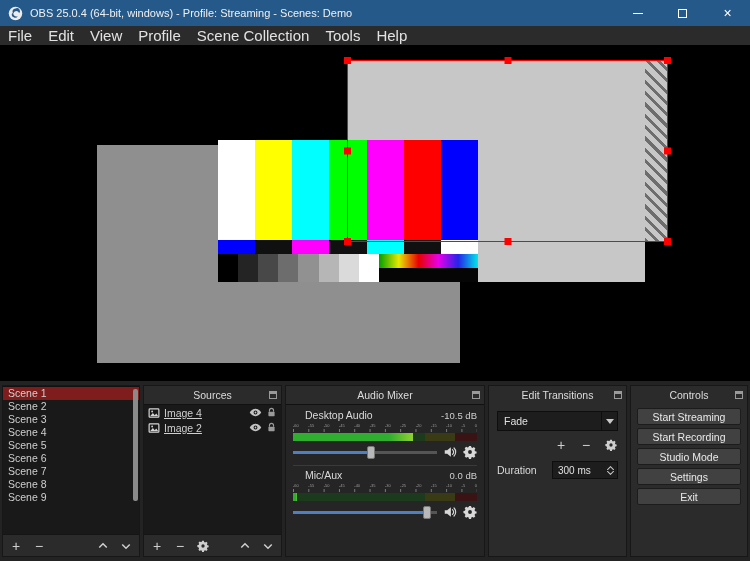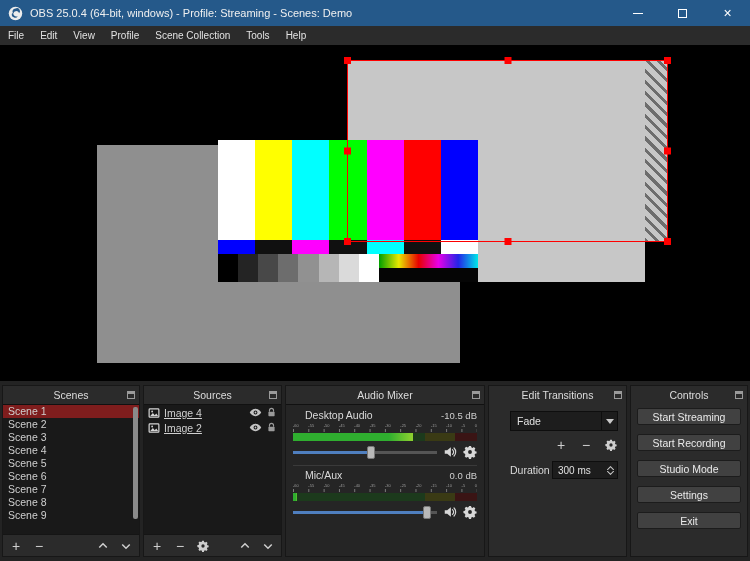--- a/index.html
+++ b/index.html
@@ -14,21 +14,21 @@
   .win-title { font-size:11px; color:#f0f0f0; white-space:nowrap; }
   .win-btns { margin-left:auto; display:flex; height:26px; }
   .win-btn { width:45px; height:26px; display:flex; align-items:center; justify-content:center; color:#fff; }
   .ico-min { width:10px; height:1px; background:#fff; display:block; }
   .ico-max { width:9px; height:9px; border:1px solid #fff; display:block; }
   .ico-close { font-size:14px; line-height:14px; }
 
   
   .menubar { position:absolute; left:0; top:26px; width:750px; height:19px;
     background:#2b2b2b; display:flex; align-items:center; }
-  .menu-item { font-size:10px; color:#e2e2e2; padding:0 8px; height:19px; line-height:19px; }
+  .menu-item { font-size:15px; color:#e2e2e2; padding:0 8px; height:19px; line-height:19px; }
 
   
   .preview { position:absolute; left:0; top:45px; width:750px; height:336px; background:#000; }
   .canvas { position:absolute; left:97px; top:15px; width:548px; height:303px; background:#000; }
   .rect { position:absolute; }
   .r-gray-mid   { left:0; top:85px; width:363px; height:218px; background:#8f8f8f; }
   .r-gray-sub   { left:363px; top:182px; width:185px; height:40px; background:#c7c7c7; }
   .r-selected   { left:250px; top:0; width:321px; height:182px; background:#c7c7c7; }
   .stripes { position:absolute; right:0; top:0; width:23px; height:100%;
     background:repeating-linear-gradient(45deg, rgba(35,35,35,.55) 0 3px, transparent 3px 8px); }
@@ -100,38 +100,38 @@
     background:linear-gradient(90deg,#2fae2f 0 80%,#8fd12f); }
   .sliderrow { display:flex; align-items:center; height:18px; margin-top:2px; gap:6px; }
   .strack { flex:1; height:3px; background:#555; position:relative; }
   .sfill { position:absolute; left:0; top:0; height:100%; background:var(--slider,#4f7fbf); }
   .shandle { position:absolute; top:-5px; width:8px; height:13px; background:#b8b8b8;
     border:1px solid #777; border-radius:2px; transform:translateX(-50%); }
   .mico { width:14px; height:14px; color:#d8d8d8; flex:none; }
   .ch-sep { border-top:1px solid #3a3a3a; margin:4px 0 3px 0; }
 
   
-  .transbody { flex:1; padding:7px 8px;margin-left:13px; }
+  .transbody { flex:1; padding:7px 8px; }
   .combo { height:20px; background:#1d1d1d; border:1px solid #0e0e0e; display:flex;
     align-items:center; }
   .combo-val { flex:1; font-size:10.5px; color:#e0e0e0; padding-left:6px; }
   .combo-arrow { width:16px; height:100%; display:flex; align-items:center; justify-content:center;
     border-left:1px solid #0e0e0e; color:#c9c9c9; }
   .trans-btns { display:flex; justify-content:flex-end; gap:11px; margin-top:7px; color:#cfcfcf; }
   .durrow { display:flex; align-items:center; justify-content:space-between; margin-top:9px; }
   .durlabel { font-size:10.5px; color:#dadada; }
   .spin { width:66px; height:18px; background:#1d1d1d; border:1px solid #0e0e0e;
     display:flex; align-items:center; }
   .spin-val { flex:1; font-size:10px; color:#e0e0e0; padding-left:5px; }
   .spin-btns { width:13px; display:flex; flex-direction:column; align-items:center;
     justify-content:center; gap:1px; color:#c9c9c9; }
   .spin-btns svg { width:7px; height:4px; display:block; }
 
   
-  .ctrlbody { flex:1; padding:4px 6px; display:flex; flex-direction:column; gap:9px; }
+  .ctrlbody { flex:1; padding:4px 6px; display:flex; flex-direction:column; gap:3px; }
   .cbtn { height:17px; background:#414141; border:1px solid #1c1c1c; border-radius:2px;
     font-size:10.5px; color:#eaeaea; display:flex; align-items:center; justify-content:center; }
 </style>
 </head>
 <body>
 
 <div class="window">
 
   <div class="titlebar">
     <svg class="obs-logo" viewBox="0 0 20 20">
@@ -207,24 +207,20 @@
         <div class="handle h-sw"></div>
         <div class="handle h-s"></div>
         <div class="handle h-se"></div>
       </div>
     </div>
   </div>
 
   <div class="docks">
 
     <div class="panel p-scenes">
-      <div class="p-head">
-        <span class="p-title">Scenes</span>
-        <span class="dock-ico"></span>
-      </div>
       <div class="listbox">
         <div class="row sel">Scene 1</div>
         <div class="row">Scene 2</div>
         <div class="row">Scene 3</div>
         <div class="row">Scene 4</div>
         <div class="row">Scene 5</div>
         <div class="row">Scene 6</div>
         <div class="row">Scene 7</div>
         <div class="row">Scene 8</div>
         <div class="row">Scene 9</div>

